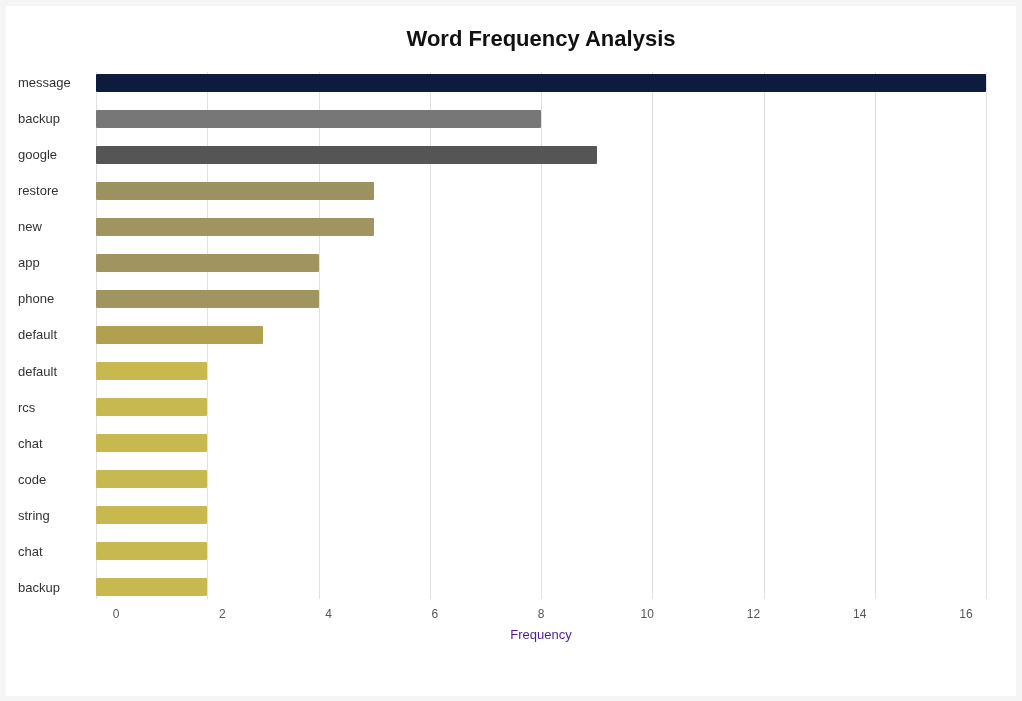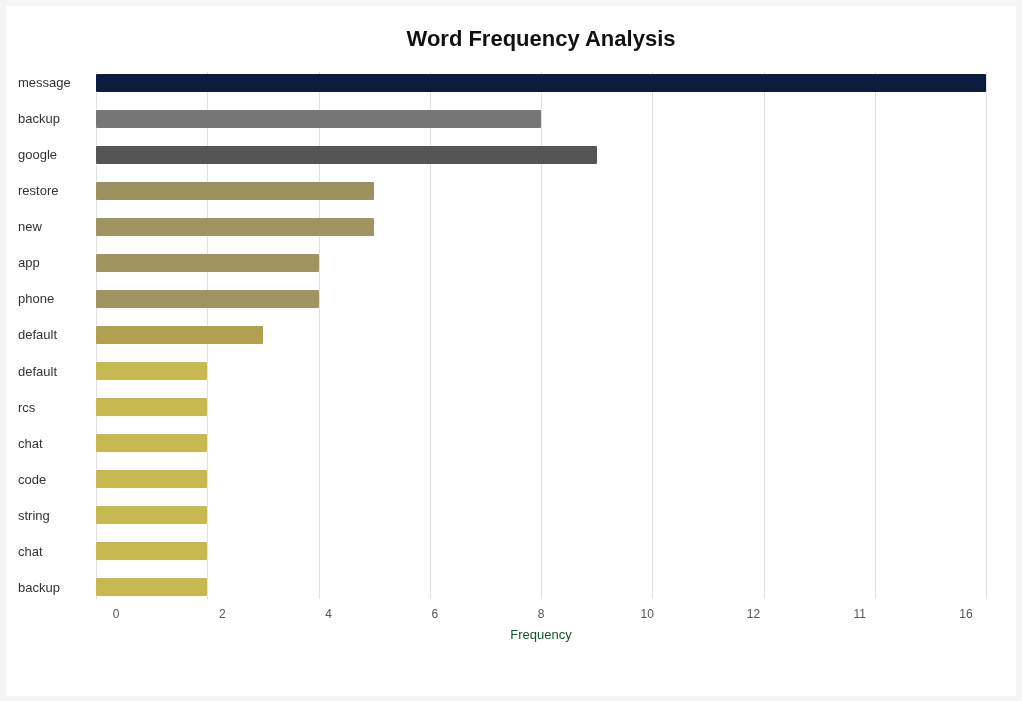--- a/index.html
+++ b/index.html
@@ -75,21 +75,21 @@
     }
     .x-tick {
       font-size: 12px;
       color: #555;
       text-align: center;
       width: 40px;
     }
     .x-label {
       text-align: center;
       font-size: 13px;
-      color: #14532d;
+      color: #4c1d95;
       margin-top: 6px;
     }
   </style>
 </head>
 <body>
 
 <div class="chart-container">
   <div class="chart-title">Word Frequency Analysis</div>
   <div class="chart-area">
     <div class="bars-wrapper" id="bars-wrapper">
@@ -165,18 +165,18 @@
         </div>
       </div>
     <div class="x-axis" id="x-axis">
         <div class="x-tick">0</div>
         <div class="x-tick">2</div>
         <div class="x-tick">4</div>
         <div class="x-tick">6</div>
         <div class="x-tick">8</div>
         <div class="x-tick">10</div>
         <div class="x-tick">12</div>
-        <div class="x-tick">11</div>
+        <div class="x-tick">14</div>
         <div class="x-tick">16</div>
       </div>
     <div class="x-label">Frequency</div>
   </div>
 </div>
 
 </body></html>

